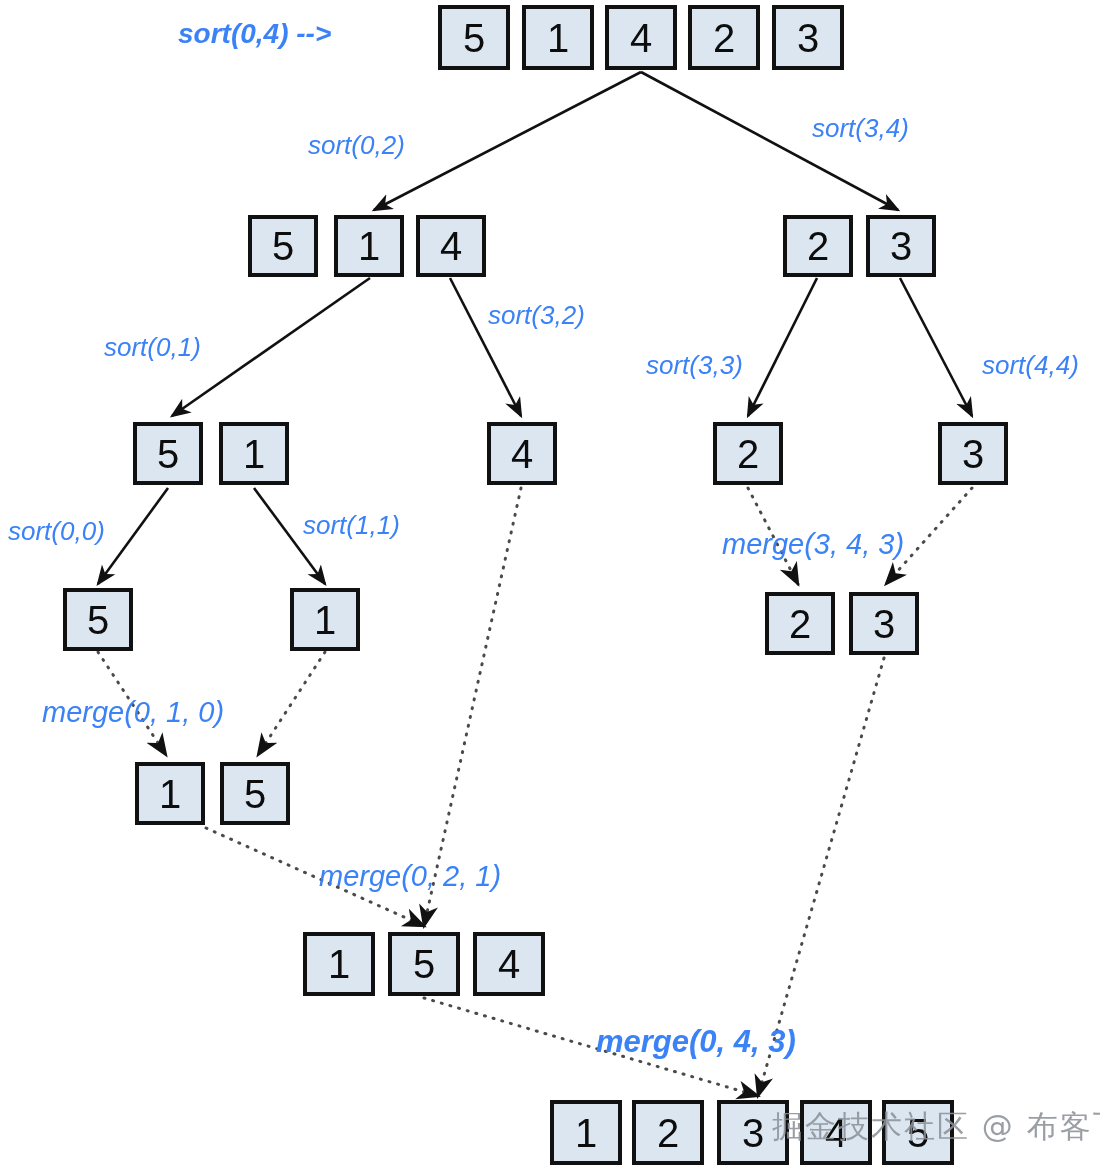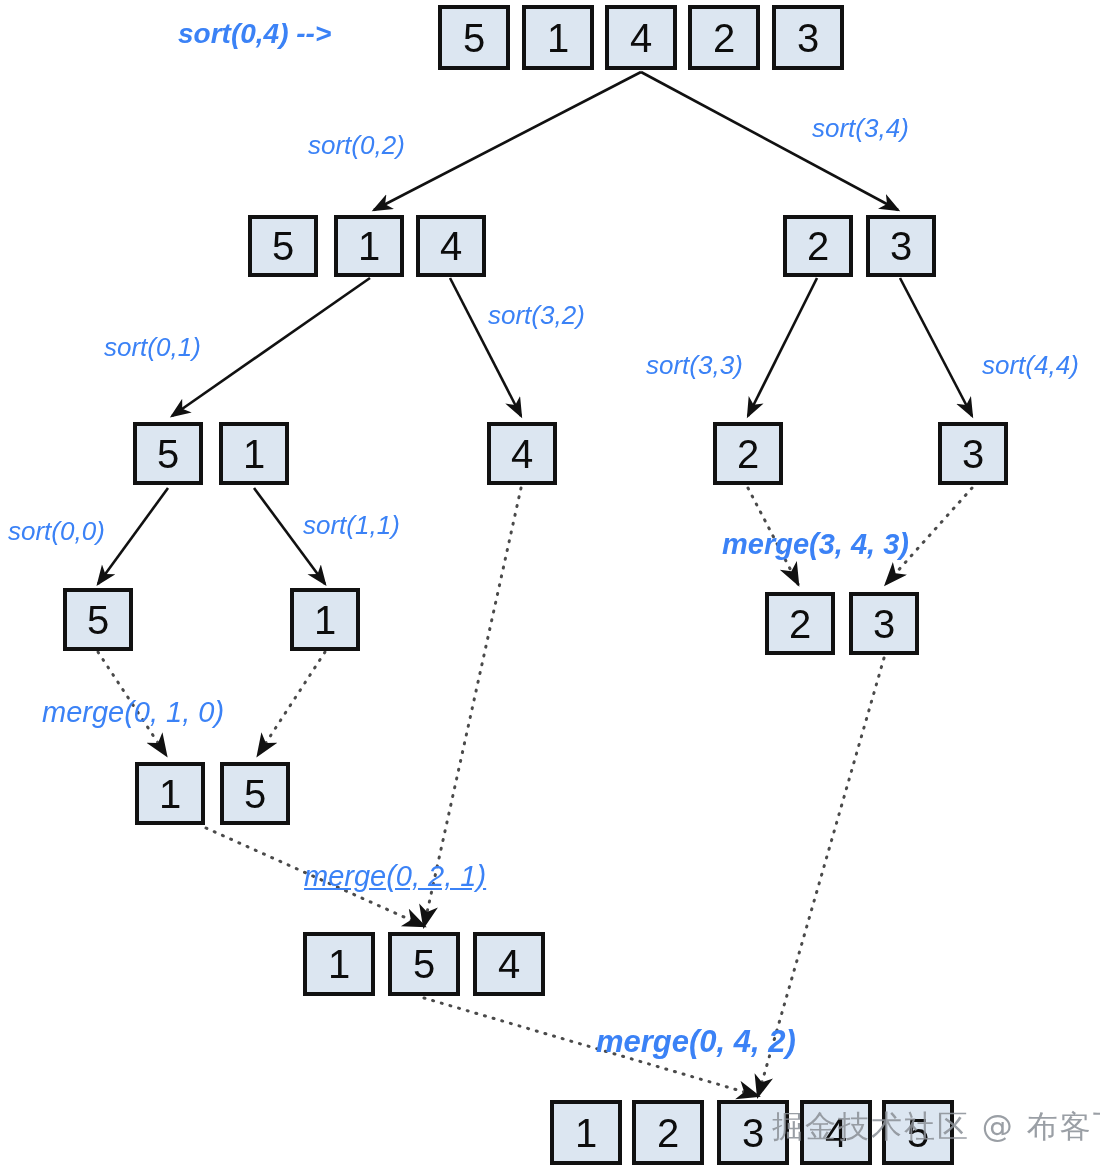--- a/index.html
+++ b/index.html
@@ -115,24 +115,24 @@
   <div class="label bold" style="left:178px; top:20px;">sort(0,4) --&gt;</div>
   <div class="label" style="left:308px; top:132px;">sort(0,2)</div>
   <div class="label" style="left:812px; top:115px;">sort(3,4)</div>
   <div class="label" style="left:104px; top:318px;margin-top:16px;">sort(0,1)</div>
   <div class="label" style="left:488px; top:302px;">sort(3,2)</div>
   <div class="label" style="left:646px; top:352px;">sort(3,3)</div>
   <div class="label" style="left:982px; top:352px;">sort(4,4)</div>
   <div class="label" style="left:8px; top:518px;">sort(0,0)</div>
   <div class="label" style="left:303px; top:512px;">sort(1,1)</div>
 
-  <div class="label merge" style="left:722px; top:530px;font-weight:bold;">merge(3, 4, 3)</div>
+  <div class="label merge" style="left:722px; top:530px;">merge(3, 4, 3)</div>
   <div class="label merge" style="left:42px; top:698px;">merge(0, 1, 0)</div>
-  <div class="label merge" style="left:304px; top:862px;text-decoration:underline;">merge(0, 2, 1)</div>
-  <div class="label merge-final" style="left:596px; top:1026px;">merge(0, 4, 2)</div>
+  <div class="label merge" style="left:319px; top:862px;">merge(0, 2, 1)</div>
+  <div class="label merge-final" style="left:596px; top:1026px;">merge(0, 4, 3)</div>
 
   <div class="cell" style="left:438px; top:5px; width:72px; height:65px;">5</div>
   <div class="cell" style="left:522px; top:5px; width:72px; height:65px;">1</div>
   <div class="cell" style="left:605px; top:5px; width:72px; height:65px;">4</div>
   <div class="cell" style="left:688px; top:5px; width:72px; height:65px;">2</div>
   <div class="cell" style="left:772px; top:5px; width:72px; height:65px;">3</div>
 
   <div class="cell" style="left:248px; top:215px; width:70px; height:62px;">5</div>
   <div class="cell" style="left:334px; top:215px; width:70px; height:62px;">1</div>
   <div class="cell" style="left:416px; top:215px; width:70px; height:62px;">4</div>

